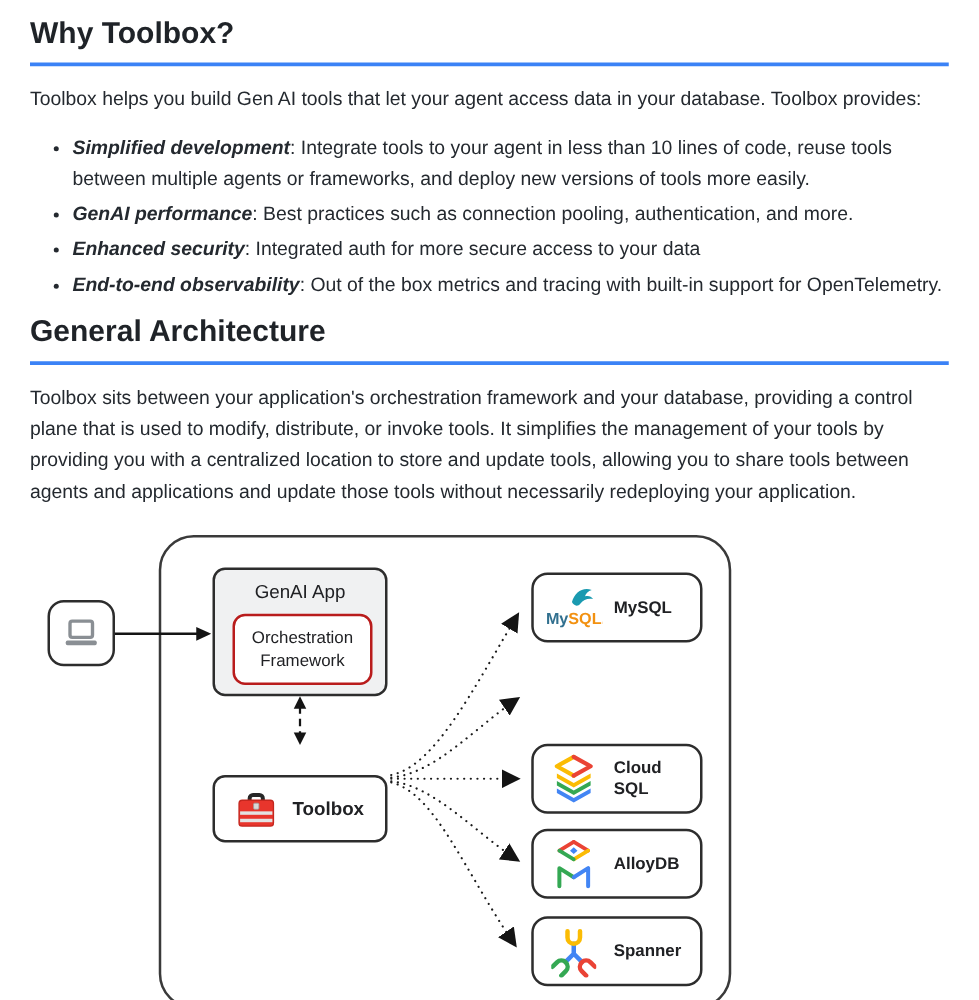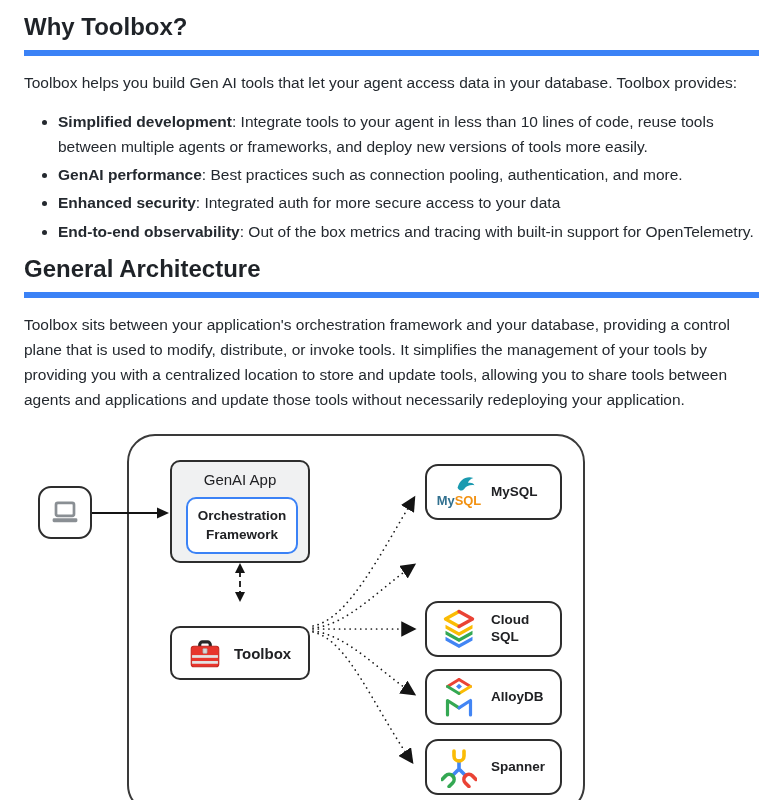--- a/index.html
+++ b/index.html
@@ -9,33 +9,33 @@
     font-family: "Liberation Sans", "DejaVu Sans", sans-serif;
     color: #1f2328;
     overflow: hidden;
     position: relative;
   }
   .content { padding: 12px 24px 0 24px; }
 
   h2.section-heading {
     font-size: 24px; font-weight: 700; line-height: 1.25;
     padding-bottom: 8px; margin-bottom: 14px;
-    border-bottom: 6px solid #3b82f6;
+    border-bottom: 3px solid #3b82f6;
   }
   h2.second { margin-top: 9px; }
 
   p.body-text {
     font-size: 15.5px; line-height: 1.62; margin-bottom: 14px; color: #24292f;
   }
 
   ul.feature-list { margin: 0 0 10px 0; padding-left: 34px; }
   ul.feature-list li {
     font-size: 15.5px; line-height: 1.62; margin: 3px 0; color: #24292f;
   }
-  ul.feature-list li b { font-weight: 700; }
+  ul.feature-list li b { font-weight: 700; font-style: italic; }
 
   
   .diagram { position: relative; width: 783px; height: 410px; margin-top: 12px; }
   .diagram svg.arrow-layer { position: absolute; left: 0; top: 0; z-index: 1; pointer-events: none; }
 
   .dbox { position: absolute; background: #fff; border: 2px solid #2d2d2d; z-index: 2; }
 
   .outer-frame {
     left: 127px; top: 8px; width: 458px; height: 379px;
     border-radius: 28px; background: transparent; z-index: 0;
@@ -45,23 +45,23 @@
     left: 38px; top: 60px; width: 54px; height: 53px; border-radius: 13px;
     display: flex; align-items: center; justify-content: center;
   }
   .genai-box {
     left: 170px; top: 34px; width: 140px; height: 103px; border-radius: 10px;
     background: #f0f1f2; text-align: center;
   }
   .genai-title { font-size: 15px; font-weight: 400; margin-top: 9px; color: #202124; }
   .orch-box {
     position: absolute; left: 14px; top: 35px; width: 112px; height: 57px;
-    background: #fff; border: 2px solid #3b82f6; border-radius: 10px;
+    background: #fff; border: 2px solid #b91c1c; border-radius: 10px;
     display: flex; align-items: center; justify-content: center;
-    font-size: 13.5px; font-weight: 700; line-height: 1.35; color: #202124; padding: 0 8px;
+    font-size: 13.5px; font-weight: 400; line-height: 1.35; color: #202124; padding: 0 8px;
   }
   .toolbox-box {
     left: 170px; top: 176px; width: 140px; height: 54px; border-radius: 10px;
     display: flex; align-items: center; padding-left: 15px; gap: 11px; margin-top: 24px;
   }
   .toolbox-label { font-size: 15px; font-weight: 700; color: #202124; }
 
   .db-box {
     left: 425px; width: 137px; height: 56px; border-radius: 13px;
     display: flex; align-items: center; padding-left: 9px; gap: 9px;

